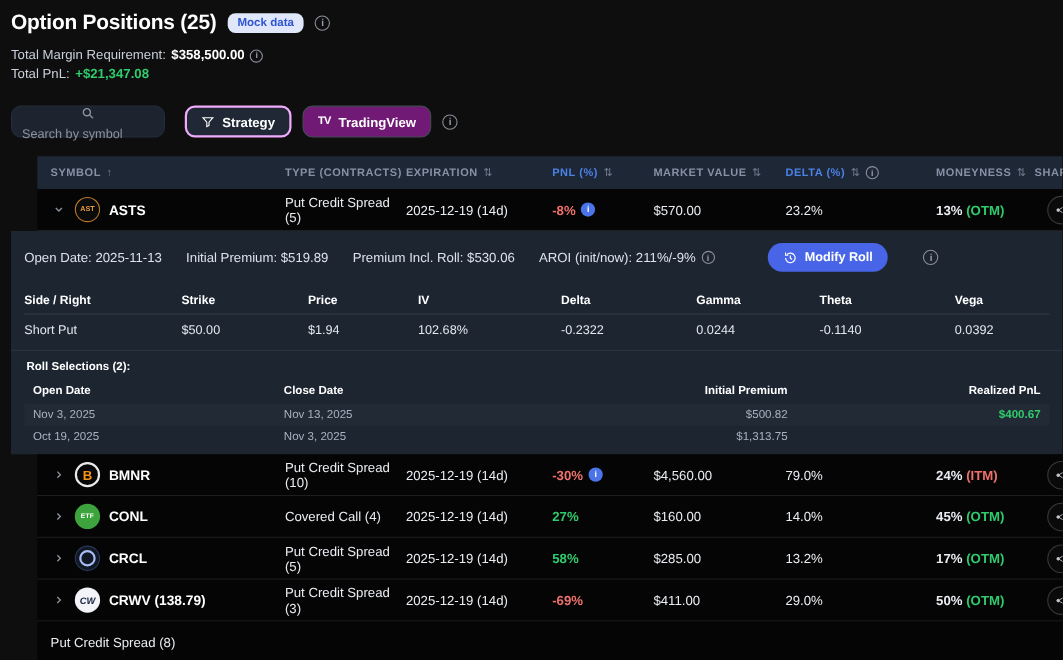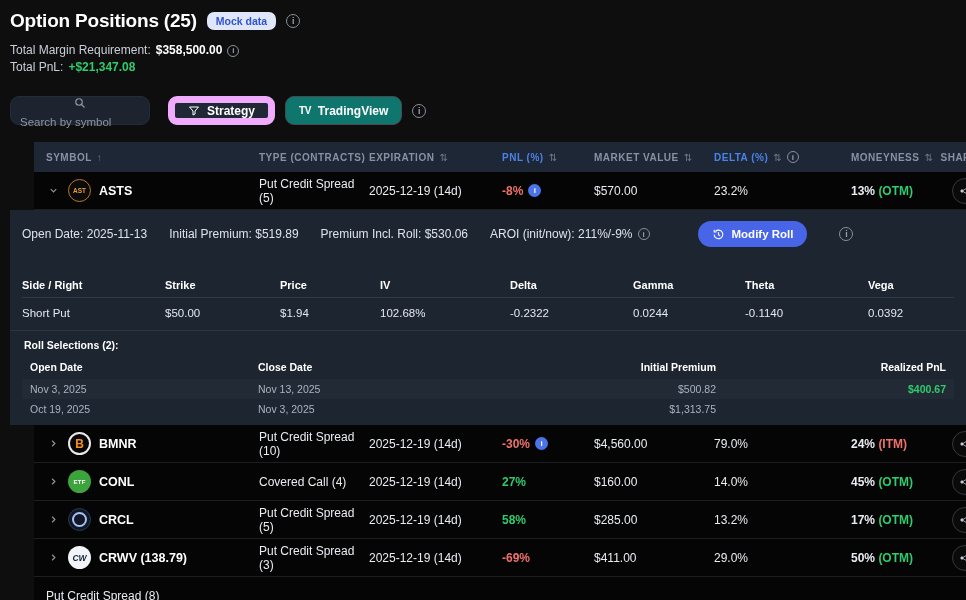--- a/index.html
+++ b/index.html
@@ -37,22 +37,22 @@
   .search-box input {
     background:transparent; border:none; outline:none; color:#cfd4dd;
     font-size:11.5px; width:100%; font-family:"Liberation Sans", sans-serif;
   }
   .search-box input::placeholder { color:#8d94a1; }
   .btn {
     height:29px; display:inline-flex; align-items:center; gap:7px;
     border-radius:9px; padding:0 13px; font-size:12px; font-weight:700; color:#fff;
     cursor:default;
   }
-  .btn-strategy { background:#202836; border:7px solid #f0abfc; margin-left:8px; }
-  .btn-tv { background:#0f766e; border:1px solid #454a53; }
+  .btn-strategy { background:#202836; border:2px solid #f0abfc; margin-left:8px; }
+  .btn-tv { background:#701a75; border:1px solid #454a53; }
   .tv-mark { font-weight:800; font-size:10px; color:#fff; letter-spacing:-0.5px; }
   
   .table { margin:17px 0 0 10px; width:956px; }
   .cols {
     display:grid;
     grid-template-columns:213px 110px 133px 92px 120px 137px 88px 39px;
     align-items:center;
     margin-left:24px;
   }
   .thead {
@@ -101,21 +101,21 @@
   
   .panel { background:#1d2531; width:956px; margin-left:10px; padding:10px 12px 0 12px; }
   .panel-info { display:flex; align-items:center; gap:22px; font-size:12px; color:#dde2ec; height:28px; }
   .panel-info .item { display:flex; align-items:center; gap:5px; white-space:nowrap; }
   .btn-roll {
     background:#4765e6; color:#fff; border:none; border-radius:14px; height:26px;
     padding:0 14px; font-size:11.5px; font-weight:700; display:inline-flex;
     align-items:center; gap:7px; margin-left:26px; cursor:pointer;
     font-family:"Liberation Sans", sans-serif;
   }
-  .greeks { margin-top:24px; }
+  .greeks { margin-top:12px; }
   .gcols {
     display:grid;
     grid-template-columns:143px 115px 100px 130px 123px 112px 123px 86px;
     align-items:center;
   }
   .ghead { height:26px; font-size:11px; font-weight:700; color:#fff; border-bottom:1px solid #303a49; }
   .grow { height:30px; font-size:11.5px; color:#e3e7ee; border-bottom:1px solid #27303e; }
   .grow:last-child { border-bottom:none; }
   
   .rolls { border-top:1px solid #2b3443; margin:2px -12px 0 -12px; padding:8px 12px 6px 12px; }

